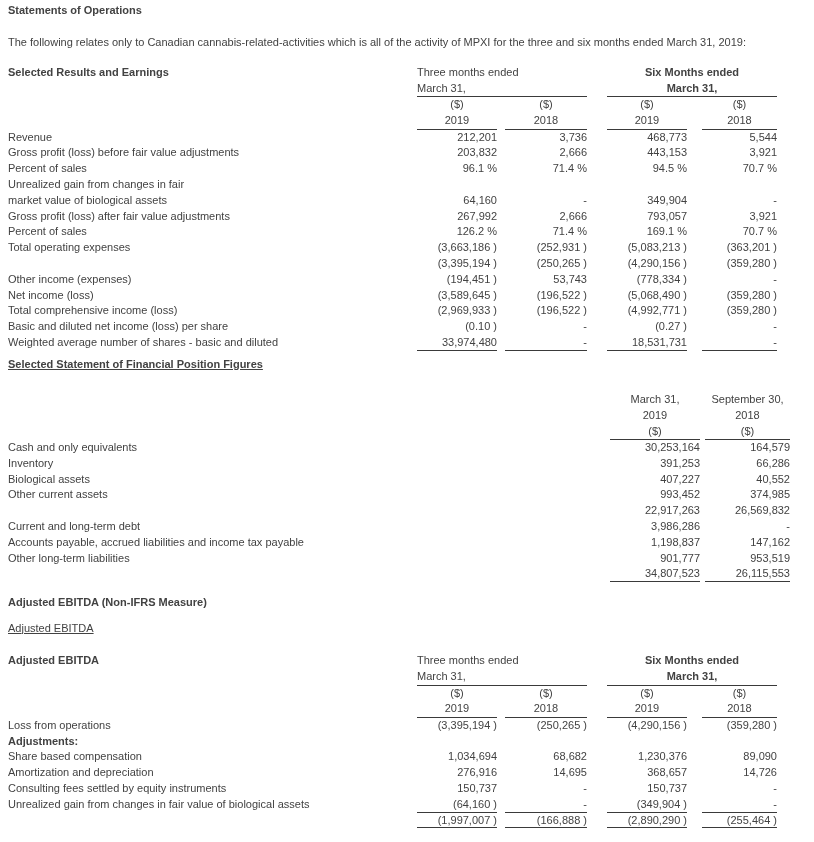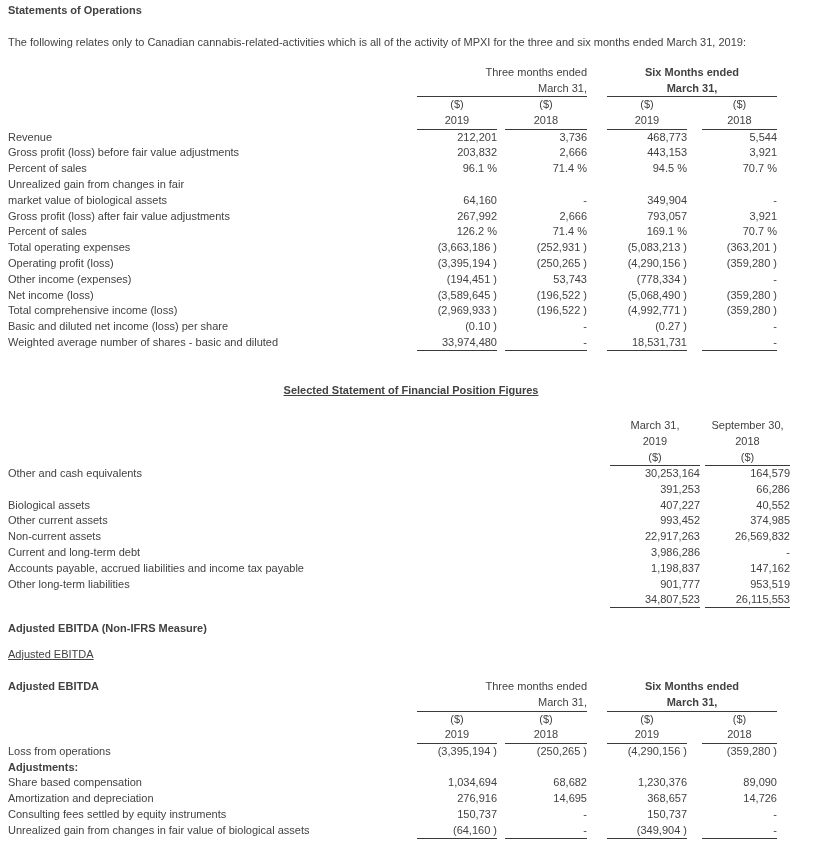--- a/index.html
+++ b/index.html
@@ -19,48 +19,49 @@
   .title { margin: 0 0 8px 0; }
   .intro { margin: 16px 0 15px 0; }
 
   
   .t4 { display: grid; grid-template-columns: 409px 80px 8px 82px 20px 80px 15px 75px; }
   .t4 .lab { grid-column: 1; padding-right: 6px; }
   .t4 .c1 { grid-column: 2; }
   .t4 .c2 { grid-column: 4; }
   .t4 .c3 { grid-column: 6; }
   .t4 .c4 { grid-column: 8; }
-  .t4 .g1 { grid-column: 2 / 5; text-align: right; }
+  .t4 .g1 { grid-column: 2 / 5; text-align: left; }
   .t4 .g2 { grid-column: 6 / 9; text-align: center; font-weight: bold; }
 
   
   .t2 { display: grid; grid-template-columns: 602px 90px 5px 85px; }
   .t2 .lab { grid-column: 1; padding-right: 6px; }
   .t2 .c1 { grid-column: 2; }
   .t2 .c2 { grid-column: 4; }
 
   .num { text-align: right; }
   .ctr { text-align: center; }
   .rule { border-bottom: 1px solid #3a3a3a; }
   .drow > div { height: 15.8px; line-height: 15.8px; }
 
-  .sec2-heading { margin: 32px 0 0 0; text-align: center; }
+  .sec2-heading { margin: 6px 0 0 0; }
   .t2-head { margin-top: 20px; }
   .ebitda-heading { margin: 13px 0 0 0; }
   .ebitda-sub { margin: 10px 0 0 0; }
   .t3-head { margin-top: 17px; }
 </style>
 </head>
 <body>
 
 <div class="title b">Statements of Operations</div>
 <div class="intro">The following relates only to Canadian cannabis-related-activities which is all of the activity of MPXI for the three and six months ended March 31, 2019:</div>
 
 <div>
   <div class="t4">
+    <div class="lab b">Selected Results and Earnings</div>
     <div class="g1">Three months ended</div>
     <div class="g2">Six Months ended</div>
   </div>
   <div class="t4">
     <div class="lab"></div>
     <div class="g1 rule">March 31,</div>
     <div class="g2 rule">March 31,</div>
   </div>
   <div class="t4">
     <div class="lab"></div>
@@ -123,21 +124,20 @@
         <div class="num c4">70.7 %</div>
       </div>
       <div class="t4 drow">
         <div class="lab">Total operating expenses</div>
         <div class="num c1">(3,663,186 )</div>
         <div class="num c2">(252,931 )</div>
         <div class="num c3">(5,083,213 )</div>
         <div class="num c4">(363,201 )</div>
       </div>
       <div class="t4 drow">
-        <div class="lab">Operating profit (loss)</div>
         <div class="num c1">(3,395,194 )</div>
         <div class="num c2">(250,265 )</div>
         <div class="num c3">(4,290,156 )</div>
         <div class="num c4">(359,280 )</div>
       </div>
       <div class="t4 drow">
         <div class="lab">Other income (expenses)</div>
         <div class="num c1">(194,451 )</div>
         <div class="num c2">53,743</div>
         <div class="num c3">(778,334 )</div>
@@ -187,40 +187,40 @@
     <div class="c1 ctr">2019</div>
     <div class="c2 ctr">2018</div>
   </div>
   <div class="t2">
     <div class="lab"></div>
     <div class="c1 ctr rule">($)</div>
     <div class="c2 ctr rule">($)</div>
   </div>
   <div id="fp-rows">
       <div class="t2 drow">
-        <div class="lab">Other and cash equivalents</div>
+        <div class="lab">Cash and only equivalents</div>
         <div class="num c1">30,253,164</div>
         <div class="num c2">164,579</div>
       </div>
       <div class="t2 drow">
+        <div class="lab">Inventory</div>
         <div class="num c1">391,253</div>
         <div class="num c2">66,286</div>
       </div>
       <div class="t2 drow">
         <div class="lab">Biological assets</div>
         <div class="num c1">407,227</div>
         <div class="num c2">40,552</div>
       </div>
       <div class="t2 drow">
         <div class="lab">Other current assets</div>
         <div class="num c1">993,452</div>
         <div class="num c2">374,985</div>
       </div>
       <div class="t2 drow">
-        <div class="lab">Non-current assets</div>
         <div class="num c1">22,917,263</div>
         <div class="num c2">26,569,832</div>
       </div>
       <div class="t2 drow">
         <div class="lab">Current and long-term debt</div>
         <div class="num c1">3,986,286</div>
         <div class="num c2">-</div>
       </div>
       <div class="t2 drow">
         <div class="lab">Accounts payable, accrued liabilities and income tax payable</div>

